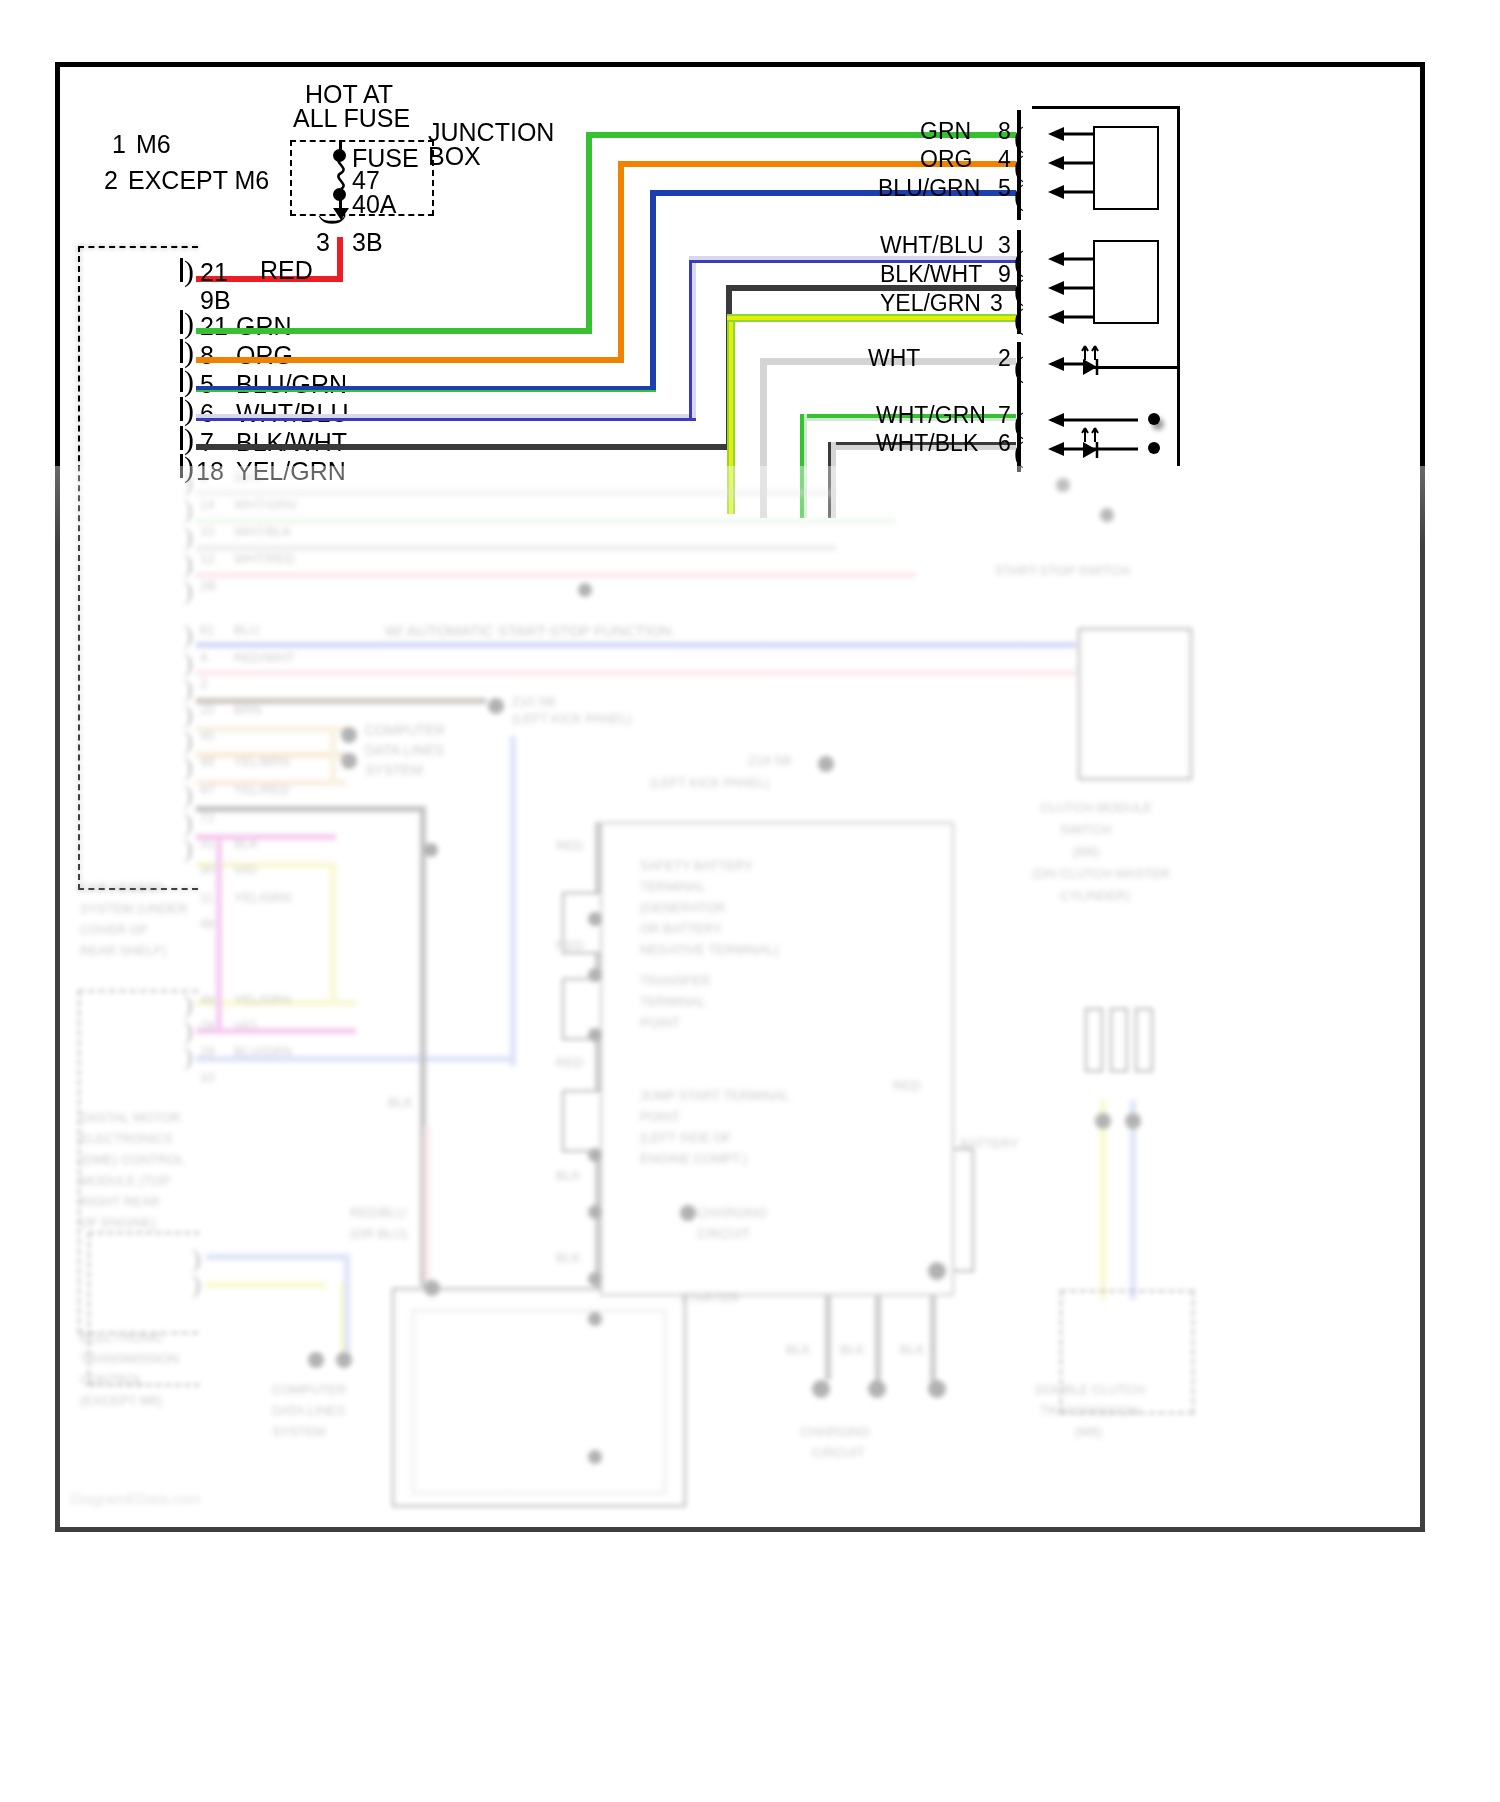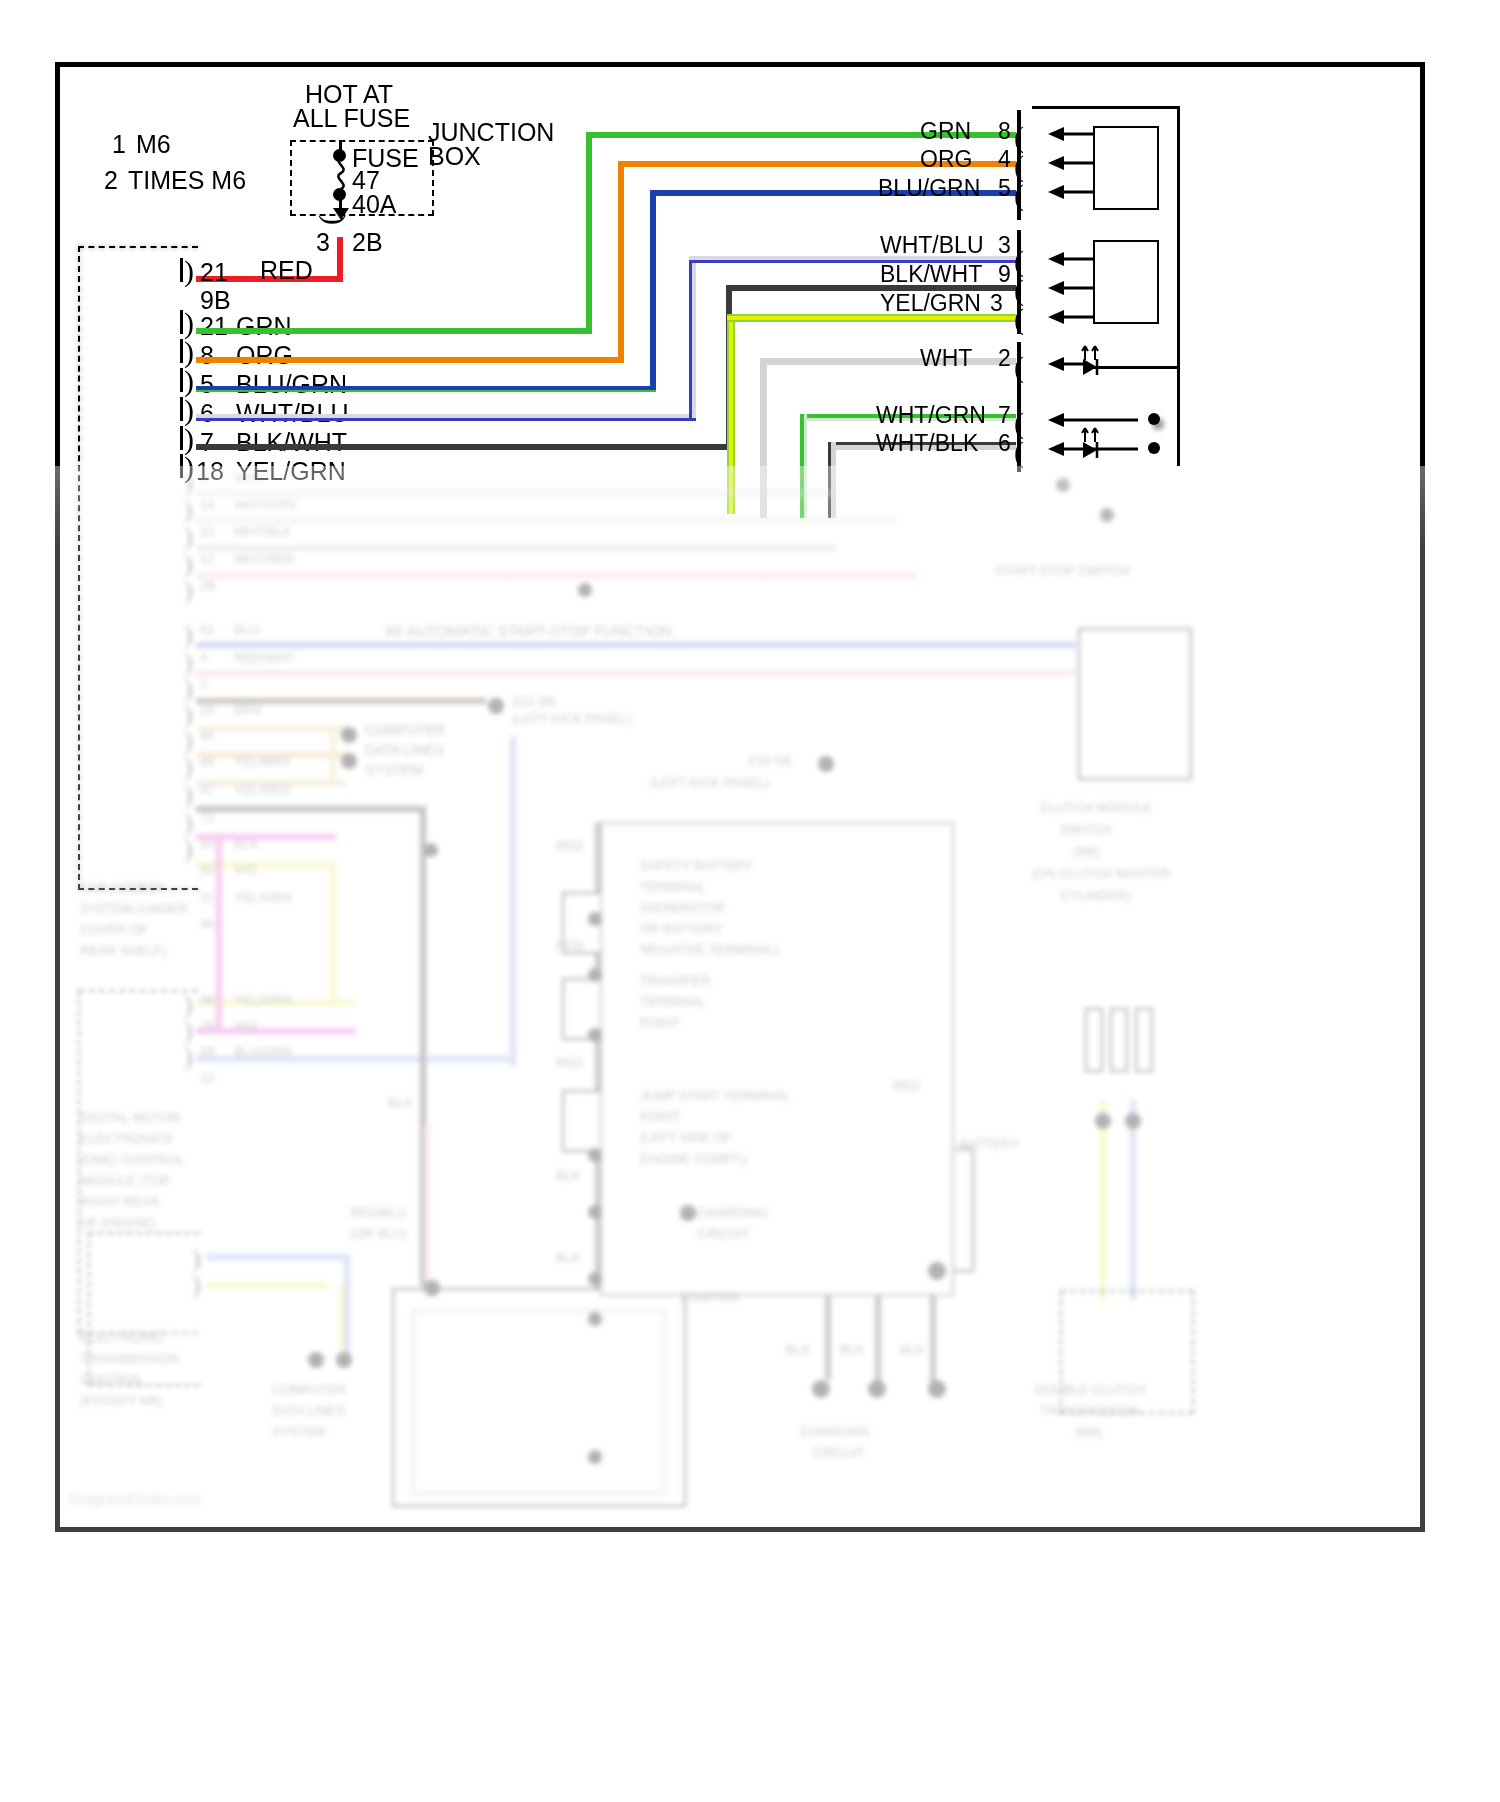--- a/index.html
+++ b/index.html
@@ -29,21 +29,21 @@
 </head>
 <body>
 
 <div id="stage">
 
   <div class="frame" style="left:55px;top:62px;width:1360px;height:1460px;"></div>
 
   <div class="txt lbl-l" style="left:112px;top:130px;">1</div>
   <div class="txt lbl-l" style="left:136px;top:130px;">M6</div>
   <div class="txt lbl-l" style="left:104px;top:166px;">2</div>
-  <div class="txt lbl-l" style="left:128px;top:166px;">TIMES M6</div>
+  <div class="txt lbl-l" style="left:128px;top:166px;">EXCEPT M6</div>
 
   <div class="txt lbl-l" style="left:305px;top:80px;">HOT AT</div>
   <div class="txt lbl-l" style="left:293px;top:104px;">ALL FUSE</div>
 
   <div class="dash-box" style="left:290px;top:140px;width:140px;height:72px;"></div>
 
   <div class="txt lbl-l" style="left:428px;top:118px;">JUNCTION</div>
   <div class="txt lbl-l" style="left:428px;top:142px;">BOX</div>
 
   <div class="wire" style="left:339px;top:140px;width:3px;height:14px;background:#000;"></div>
@@ -57,21 +57,21 @@
   <svg style="position:absolute;left:330px;top:205px;" width="22" height="16" viewBox="0 0 22 16">
     <path d="M11 15 L3 3 L19 3 Z" fill="#000"></path>
   </svg>
 
   <div class="txt lbl-l" style="left:352px;top:144px;">FUSE</div>
   <div class="txt lbl-l" style="left:352px;top:166px;">47</div>
   <div class="txt lbl-l" style="left:352px;top:190px;">40A</div>
 
   <div class="brk" style="left:330px;top:205px;font-size:30px;transform:rotate(90deg);">)</div>
   <div class="txt lbl-l" style="left:316px;top:228px;">3</div>
-  <div class="txt lbl-l" style="left:352px;top:228px;">2B</div>
+  <div class="txt lbl-l" style="left:352px;top:228px;">3B</div>
 
   <div class="wire" style="left:337px;top:237px;width:6px;height:45px;background:#ee1c25;"></div>
   <div class="wire" style="left:196px;top:276px;width:147px;height:6px;background:#ee1c25;"></div>
   <div class="txt lbl-l" style="left:260px;top:256px;">RED</div>
 
   <div class="dash-box" style="left:78px;top:246px;width:118px;height:640px;border-right:none;"></div>
 
   <div class="brk" style="left:184px;top:256px;font-size:30px;">)</div>
   <div class="wire" style="left:180px;top:258px;width:3px;height:24px;background:#000;"></div>
   <div class="txt lbl-l" style="left:200px;top:258px;">21</div>
@@ -200,21 +200,21 @@
   <div class="txt lbl-m" style="left:880px;top:290px;">YEL/GRN</div>
   <div class="txt lbl-m" style="left:990px;top:290px;">3</div>
   <div class="brk" style="left:1014px;top:304px;font-size:30px;transform:scaleX(-1);">)</div>
   <svg style="position:absolute;left:1022px;top:307px;" width="130" height="20">
       <path d="M126 10 L30 10" stroke="#000" stroke-width="3"></path>
       <path d="M26 10 L42 3 L42 17 Z" fill="#000"></path>
     </svg>
 
   <div class="solid-box" style="left:1093px;top:240px;width:62px;height:80px;"></div>
 
-  <div class="txt lbl-m" style="left:920px;top:345px;">WHT</div>
+  <div class="txt lbl-m" style="left:868px;top:345px;">WHT</div>
   <div class="txt lbl-m" style="left:998px;top:345px;">2</div>
   <div class="brk" style="left:1014px;top:352px;font-size:30px;transform:scaleX(-1);">)</div>
   <svg style="position:absolute;left:1022px;top:354px;" width="70" height="20">
       <path d="M66 10 L30 10" stroke="#000" stroke-width="3"></path>
       <path d="M26 10 L42 3 L42 17 Z" fill="#000"></path>
     </svg>
 
   <svg style="position:absolute;left:1075px;top:340px;" width="40" height="34" viewBox="0 0 40 34">
     <path d="M10 20 L10 6 M10 6 L7 11 M10 6 L13 11" stroke="#000" stroke-width="2" fill="none"></path>
     <path d="M20 20 L20 6 M20 6 L17 11 M20 6 L23 11" stroke="#000" stroke-width="2" fill="none"></path>

